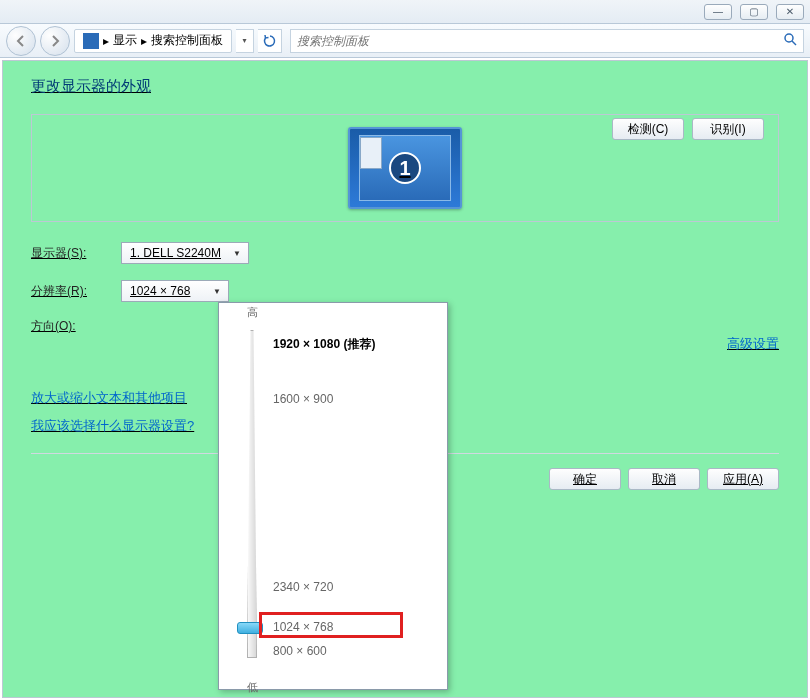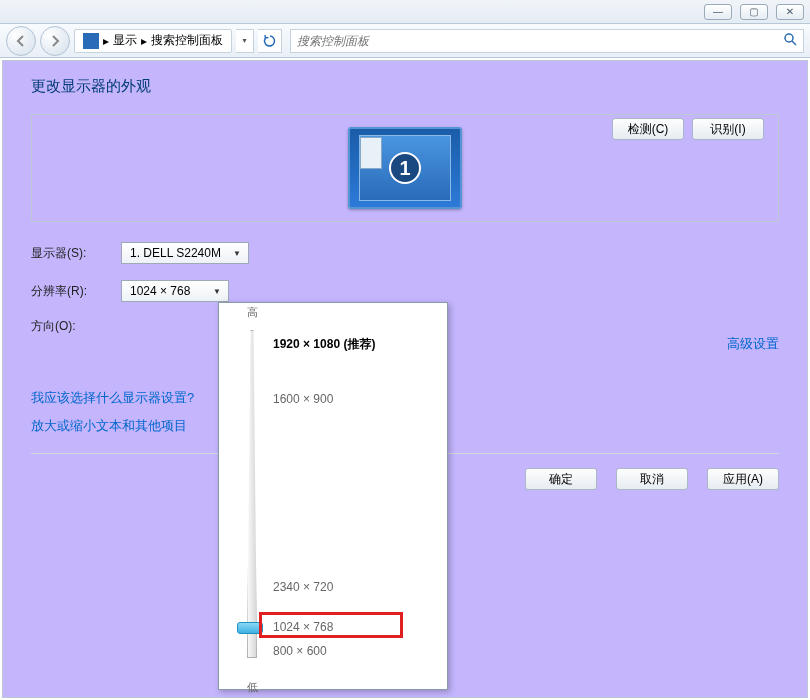--- a/index.html
+++ b/index.html
@@ -14,21 +14,21 @@
 .nav-back { width: 30px; height: 30px; border-radius: 50%; background: radial-gradient(circle at 30% 30%, #fefefe, #d5e0ec); border: 1px solid #b0c2d4; display: flex; align-items: center; justify-content: center; cursor: pointer; }
 .nav-breadcrumb { display: flex; align-items: center; gap: 4px; height: 24px; padding: 0 8px; border: 1px solid #c5d3e0; background: #fff; border-radius: 2px; flex-shrink: 0; }
 .nav-breadcrumb .bc-icon { width: 16px; height: 16px; background: #2a6bb8; display: inline-block; position: relative; }
 .nav-dropdown { width: 18px; height: 24px; border: 1px solid #c5d3e0; border-left: none; background: #fff; display: flex; align-items: center; justify-content: center; font-size: 8px; color: #555; cursor: pointer; }
 .nav-refresh { width: 24px; height: 24px; border: 1px solid #c5d3e0; border-left: none; background: #fff; display: flex; align-items: center; justify-content: center; color: #2a6bb8; cursor: pointer; }
 .searchbox { flex: 1; height: 24px; border: 1px solid #c5d3e0; background: #fff; display: flex; align-items: center; padding: 0 6px; margin-left: 4px; }
 .searchbox input { border: none; outline: none; flex: 1; font-size: 12px; font-style: italic; color: #888; }
 .search-icon { color: #2a6bb8; font-size: 14px; cursor: pointer; }
 
 
-.main { position: absolute; top: 60px; left: 2px; right: 2px; bottom: 2px; border: 1px solid #bcc8d4; background: #c4b5fd; padding: 16px 28px; }
+.main { position: absolute; top: 60px; left: 2px; right: 2px; bottom: 2px; border: 1px solid #bcc8d4; background: #86efac; padding: 16px 28px; text-decoration: underline; }
 .page-title { color: #003b75; font-size: 15px; margin-bottom: 18px; }
 
 .preview-box { border: 1px solid #bcc8d4; height: 108px; margin-bottom: 20px; position: relative; display: flex; align-items: center; justify-content: center; }
 .monitor { width: 114px; height: 82px; background: linear-gradient(#1a5ca8, #2d7ad8); border: 2px solid #5595d6; border-radius: 3px; display: flex; align-items: center; justify-content: center; position: relative; box-shadow: 0 1px 3px rgba(0,0,0,0.3); }
 .monitor-inner { width: 92px; height: 66px; background: linear-gradient(#4a95e0, #2a6bb8); border: 1px solid #89b9e8; display: flex; align-items: center; justify-content: center; }
 .monitor-num { width: 32px; height: 32px; border-radius: 50%; background: #1a4880; border: 2px solid #fff; color: #fff; font-size: 20px; font-weight: bold; display: flex; align-items: center; justify-content: center; }
 .monitor-wp { position: absolute; left: 10px; top: 8px; width: 22px; height: 32px; background: #e8f0f8; border: 1px solid #88a8c8; }
 .preview-buttons { position: absolute; right: 14px; top: 3px; display: flex; flex-direction: row; gap: 8px; }
 .win-btn { min-width: 72px; height: 22px; border: 1px solid #aab8c6; background: linear-gradient(#fefefe, #e6ecf2); border-radius: 3px; font-size: 12px; cursor: pointer; padding: 0 10px; }
 
@@ -36,21 +36,21 @@
 .form-label { width: 90px; color: #222; }
 .combo { height: 22px; border: 1px solid #9caab8; background: linear-gradient(#fff, #eef2f6); padding: 0 15px 0 8px; display: flex; align-items: center; position: relative; cursor: pointer; min-width: 108px; text-align: right; }
 .combo-arrow { position: absolute; right: 4px; top: 3px; width: 14px; height: 14px; display: flex; align-items: center; justify-content: center; font-size: 8px; color: #333; }
 
 .links-row { display: flex; justify-content: space-between; margin-top: 54px; }
 .link { color: #0066cc; cursor: pointer; font-size: 13px; }
 .links-left { display: flex; flex-direction: column; gap: 10px; }
 
 .divider { height: 1px; background: #d0d8e0; margin: 18px 0 14px 0; }
 
-.action-row { display: flex; justify-content: flex-end; gap: 19px; }
+.action-row { display: flex; justify-content: flex-end; gap: 7px; }
 
 
 .res-popup { position: absolute; left: 218px; top: 302px; width: 230px; height: 388px; background: #fff; border: 1px solid #8a9aaa; box-shadow: 2px 2px 6px rgba(0,0,0,0.25); z-index: 10; padding-top: 2px; }
 .res-high { text-align: left; padding-left: 28px; font-size: 11px; color: #666; margin-bottom: 4px; }
 .res-low { text-align: left; padding-left: 28px; font-size: 11px; color: #666; margin-top: 4px; }
 .res-track-wrap { position: relative; height: 352px; display: flex; }
 .res-track { position: absolute; left: 28px; top: 6px; width: 10px; height: 328px; background: linear-gradient(to right, #f8f8f8, #d8d8d8); border: 1px solid #b0b0b0; clip-path: polygon(35% 0, 65% 0, 100% 100%, 0 100%); }
 .res-thumb { position: absolute; left: 18px; width: 26px; height: 12px; background: linear-gradient(#88d8f8, #40b0e0); border: 1px solid #2090c0; border-radius: 3px; cursor: pointer; }
 .res-label { position: absolute; left: 54px; font-size: 12px; color: #666; white-space: nowrap; }
 .res-label.rec { font-weight: bold; color: #000; }
@@ -132,22 +132,22 @@
       <span class="combo-arrow">▼</span>
     </div>
   </div>
 
   <div class="form-row">
     <span class="form-label">方向(O):</span>
   </div>
 
   <div class="links-row">
     <div class="links-left">
+      <span class="link">放大或缩小文本和其他项目</span>
       <span class="link">我应该选择什么显示器设置?</span>
-      <span class="link">放大或缩小文本和其他项目</span>
     </div>
     <span class="link" style="align-self:flex-start; margin-top:-54px">高级设置</span>
   </div>
 
   <div class="divider"></div>
 
   <div class="action-row">
     <button class="win-btn">确定</button>
     <button class="win-btn">取消</button>
     <button class="win-btn">应用(A)</button>

